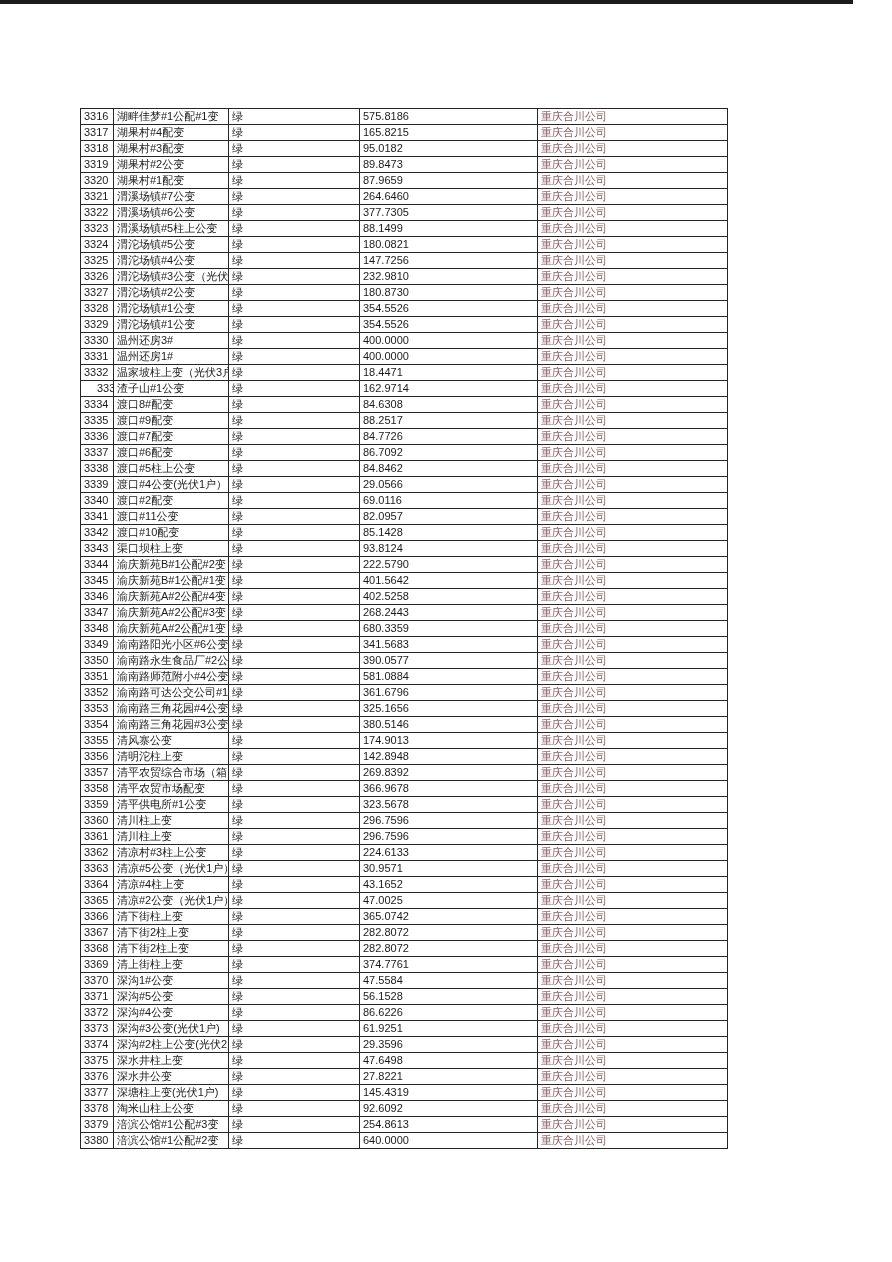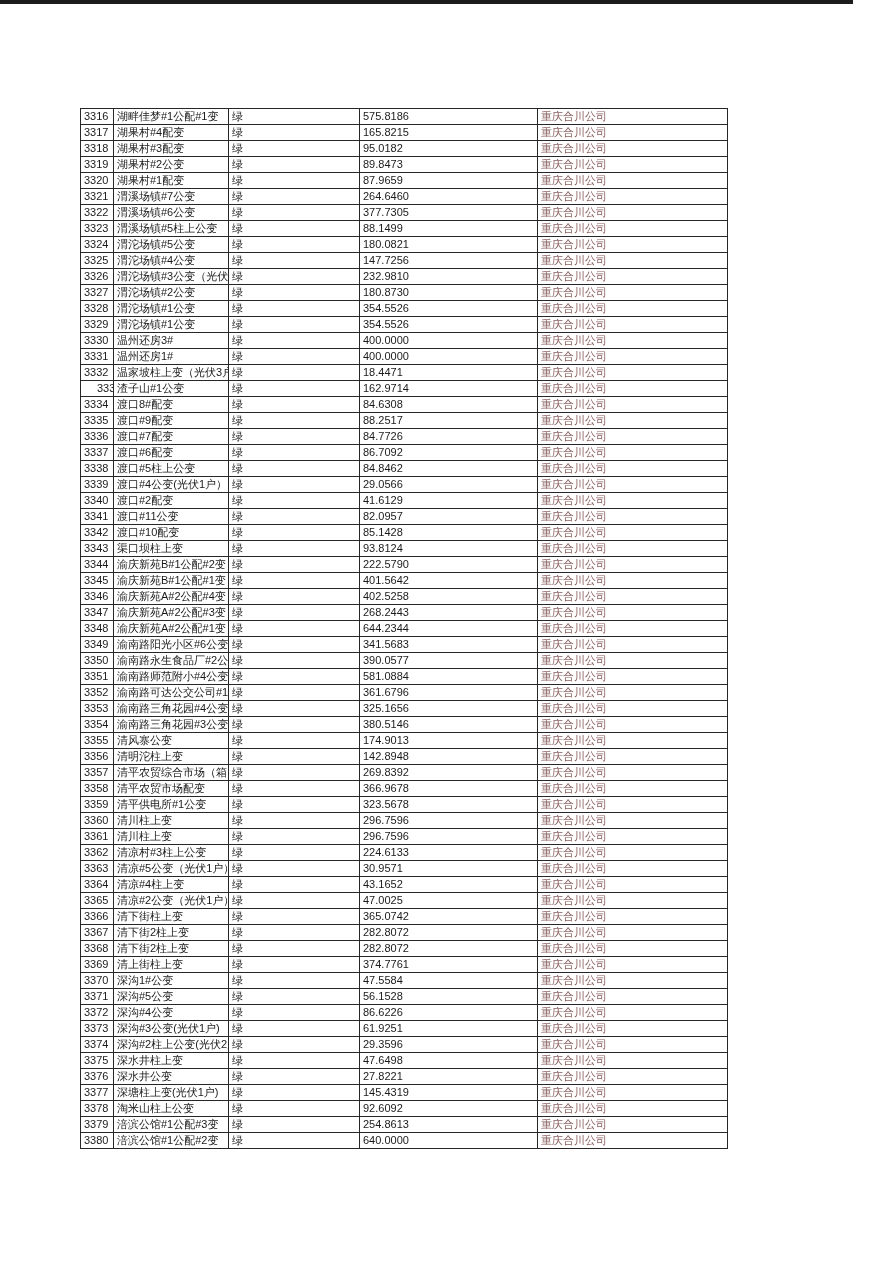--- a/index.html
+++ b/index.html
@@ -221,21 +221,21 @@
         <td style="color: rgb(26, 26, 26); border-color: rgb(38, 38, 38);">3339</td>
         <td style="color: rgb(26, 26, 26); border-color: rgb(38, 38, 38);">渡口#4公变(光伏1户）</td>
         <td style="color: rgb(26, 26, 26); border-color: rgb(38, 38, 38);">绿</td>
         <td style="color: rgb(26, 26, 26); border-color: rgb(38, 38, 38); margin-left: 12px;">29.0566</td>
         <td style="color: rgb(138, 95, 95); border-color: rgb(38, 38, 38);">重庆合川公司</td>
       </tr>
       <tr>
         <td style="color: rgb(26, 26, 26); border-color: rgb(38, 38, 38);">3340</td>
         <td style="color: rgb(26, 26, 26); border-color: rgb(38, 38, 38);">渡口#2配变</td>
         <td style="color: rgb(26, 26, 26); border-color: rgb(38, 38, 38);">绿</td>
-        <td style="color: rgb(26, 26, 26); border-color: rgb(38, 38, 38);">41.6129</td>
+        <td style="color: rgb(26, 26, 26); border-color: rgb(38, 38, 38);">69.0116</td>
         <td style="color: rgb(138, 95, 95); border-color: rgb(38, 38, 38);">重庆合川公司</td>
       </tr>
       <tr>
         <td style="color: rgb(26, 26, 26); border-color: rgb(38, 38, 38);">3341</td>
         <td style="color: rgb(26, 26, 26); border-color: rgb(38, 38, 38);">渡口#11公变</td>
         <td style="color: rgb(26, 26, 26); border-color: rgb(38, 38, 38);">绿</td>
         <td style="color: rgb(26, 26, 26); border-color: rgb(38, 38, 38);">82.0957</td>
         <td style="color: rgb(138, 95, 95); border-color: rgb(38, 38, 38);">重庆合川公司</td>
       </tr>
       <tr>
@@ -277,21 +277,21 @@
         <td style="color: rgb(26, 26, 26); border-color: rgb(38, 38, 38);">3347</td>
         <td style="color: rgb(26, 26, 26); border-color: rgb(38, 38, 38);">渝庆新苑A#2公配#3变</td>
         <td style="color: rgb(26, 26, 26); border-color: rgb(38, 38, 38);">绿</td>
         <td style="color: rgb(26, 26, 26); border-color: rgb(38, 38, 38);">268.2443</td>
         <td style="color: rgb(138, 95, 95); border-color: rgb(38, 38, 38);">重庆合川公司</td>
       </tr>
       <tr>
         <td style="color: rgb(26, 26, 26); border-color: rgb(38, 38, 38);">3348</td>
         <td style="color: rgb(26, 26, 26); border-color: rgb(38, 38, 38);">渝庆新苑A#2公配#1变</td>
         <td style="color: rgb(26, 26, 26); border-color: rgb(38, 38, 38);">绿</td>
-        <td style="color: rgb(26, 26, 26); border-color: rgb(38, 38, 38);">644.2344</td>
+        <td style="color: rgb(26, 26, 26); border-color: rgb(38, 38, 38);">680.3359</td>
         <td style="color: rgb(138, 95, 95); border-color: rgb(38, 38, 38);">重庆合川公司</td>
       </tr>
       <tr>
         <td style="color: rgb(26, 26, 26); border-color: rgb(38, 38, 38);">3349</td>
         <td style="color: rgb(26, 26, 26); border-color: rgb(38, 38, 38);">渝南路阳光小区#6公变</td>
         <td style="color: rgb(26, 26, 26); border-color: rgb(38, 38, 38);">绿</td>
         <td style="color: rgb(26, 26, 26); border-color: rgb(38, 38, 38);">341.5683</td>
         <td style="color: rgb(138, 95, 95); border-color: rgb(38, 38, 38);">重庆合川公司</td>
       </tr>
       <tr>

